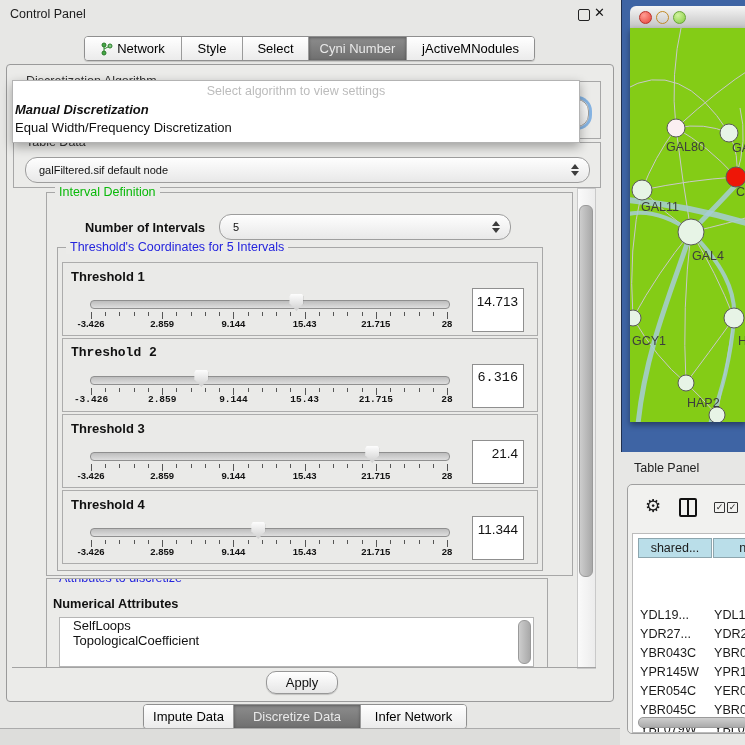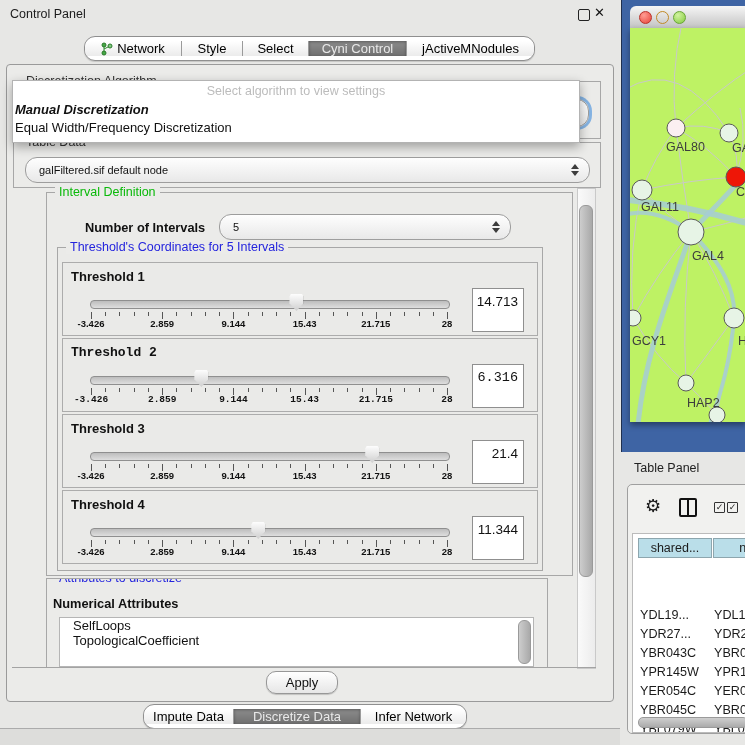--- a/index.html
+++ b/index.html
@@ -4,22 +4,22 @@
 <style>
   html,body{margin:0;padding:0;background:#b5b5b5;}
   #stage{position:relative;width:745px;height:745px;background:#e7e7e5;overflow:hidden;
          font-family:"Liberation Sans","DejaVu Sans",sans-serif;font-size:13px;color:#111;}
   .abs{position:absolute;}
   
   .panel-title{left:10px;top:7px;font-size:12.5px;color:#1c1c1c;}
   .float-icon{left:578px;top:9px;width:10px;height:10px;border:1.6px solid #222;border-radius:2px;}
   .close-icon{left:594px;top:5px;font-size:13px;font-weight:700;color:#111;}
   
-  .segbar{display:flex;height:23px;border:1px solid #8f8f8f;border-radius:11px;overflow:hidden;
-          background:#fff;box-shadow:0 1px 1px rgba(0,0,0,.15);align-items:center;}
+  .segbar{display:flex;height:23px;border:1px solid #8f8f8f;border-radius:4px;overflow:hidden;
+          background:#fff;box-shadow:0 1px 1px rgba(0,0,0,.15);}
   .seg{display:flex;align-items:center;justify-content:center;gap:4px;font-size:13px;
        background:linear-gradient(#ffffff,#ebebeb);border-right:1px solid #9a9a9a;color:#000;cursor:default;}
   .seg:last-child{border-right:none;}
   .seg.sel{background:linear-gradient(#8d8d8d,#6f6f6f);color:#e9e9e9;box-shadow:inset 0 1px 3px rgba(0,0,0,.35);}
   
   .groupbox{border:1px solid #a7a7a7;background:transparent;}
   .gtitle{position:absolute;top:-8px;left:8px;background:#ebebe9;padding:0 4px;font-size:12.5px;color:#333;white-space:nowrap;}
   .gtitle.green{color:#09b909;}
   .gtitle.blue{color:#2424dd;}
   
@@ -55,21 +55,21 @@
   .vtrack{background:linear-gradient(90deg,#fafafa,#ececec);border:1px solid #c9c9c9;}
   .vthumb{position:absolute;border-radius:6px;background:linear-gradient(90deg,#cdcdcd,#a9a9a9);border:1px solid #9a9a9a;}
   
   .attrlist{background:#fff;border:1px solid #b5b5b5;overflow:hidden;}
   .attrlist .item{padding-left:13px;line-height:15.4px;font-size:13px;white-space:nowrap;}
   
   .netwin{left:621px;top:0;width:124px;height:452px;background:#3e64a4;border-left:1px solid #20304f;}
   .nettitle{position:absolute;left:8px;top:6px;right:0;height:22px;border-top-left-radius:6px;
             background:linear-gradient(#f6f6f6,#c3c3c3);border-bottom:1px solid #8a8a8a;}
   .light{position:absolute;top:5px;width:11px;height:11px;border-radius:50%;}
-  .netcanvas{position:absolute;left:8px;top:28px;width:116px;height:394px;background:#bef264;overflow:hidden;
+  .netcanvas{position:absolute;left:8px;top:28px;width:116px;height:394px;background:#84cc16;overflow:hidden;
              box-shadow:0 3px 6px rgba(0,0,0,.4);}
   .tp-title{left:634px;top:461px;font-size:12.5px;color:#222;}
   .tpanel{left:627px;top:484px;width:125px;height:248px;background:#f1f1ef;border:1px solid #9f9f9f;
           border-radius:5px 0 0 5px;overflow:hidden;}
   .gear{position:absolute;left:17px;top:10px;font-size:18px;color:#1a1a1a;}
   .splitcols{position:absolute;left:51px;top:13px;width:14px;height:15px;border:2px solid #111;border-radius:2px;}
   .splitcols:before{content:"";position:absolute;left:50%;top:0;bottom:0;width:2px;background:#111;transform:translateX(-50%);}
   .chk{position:absolute;top:17px;width:9px;height:9px;border:1.2px solid #333;border-radius:1px;font-size:9px;
        line-height:8px;text-align:center;color:#222;}
   .tblwrap{position:absolute;left:4px;top:48px;right:0;bottom:0;background:#fff;border:1px solid #bbb;border-right:none;overflow:hidden;}
@@ -106,21 +106,21 @@
         </span>
         <span>Network</span>
       </div>
       <div class="seg" style="width: 60px;">
         <span>Style</span>
       </div>
       <div class="seg" style="width: 65px;">
         <span>Select</span>
       </div>
       <div class="seg sel" style="width: 97px;">
-        <span>Cyni Control</span>
+        <span>Cyni Number</span>
       </div>
       <div class="seg" style="width: 127px;">
         <span>jActiveMNodules</span>
       </div>
     </div>
 
   <div class="abs outerpanel"></div>
 
   <div class="abs groupbox" style="left:13px;top:81px;width:586px;height:56px;">
     <span class="gtitle">Discretization Algorithm</span>

